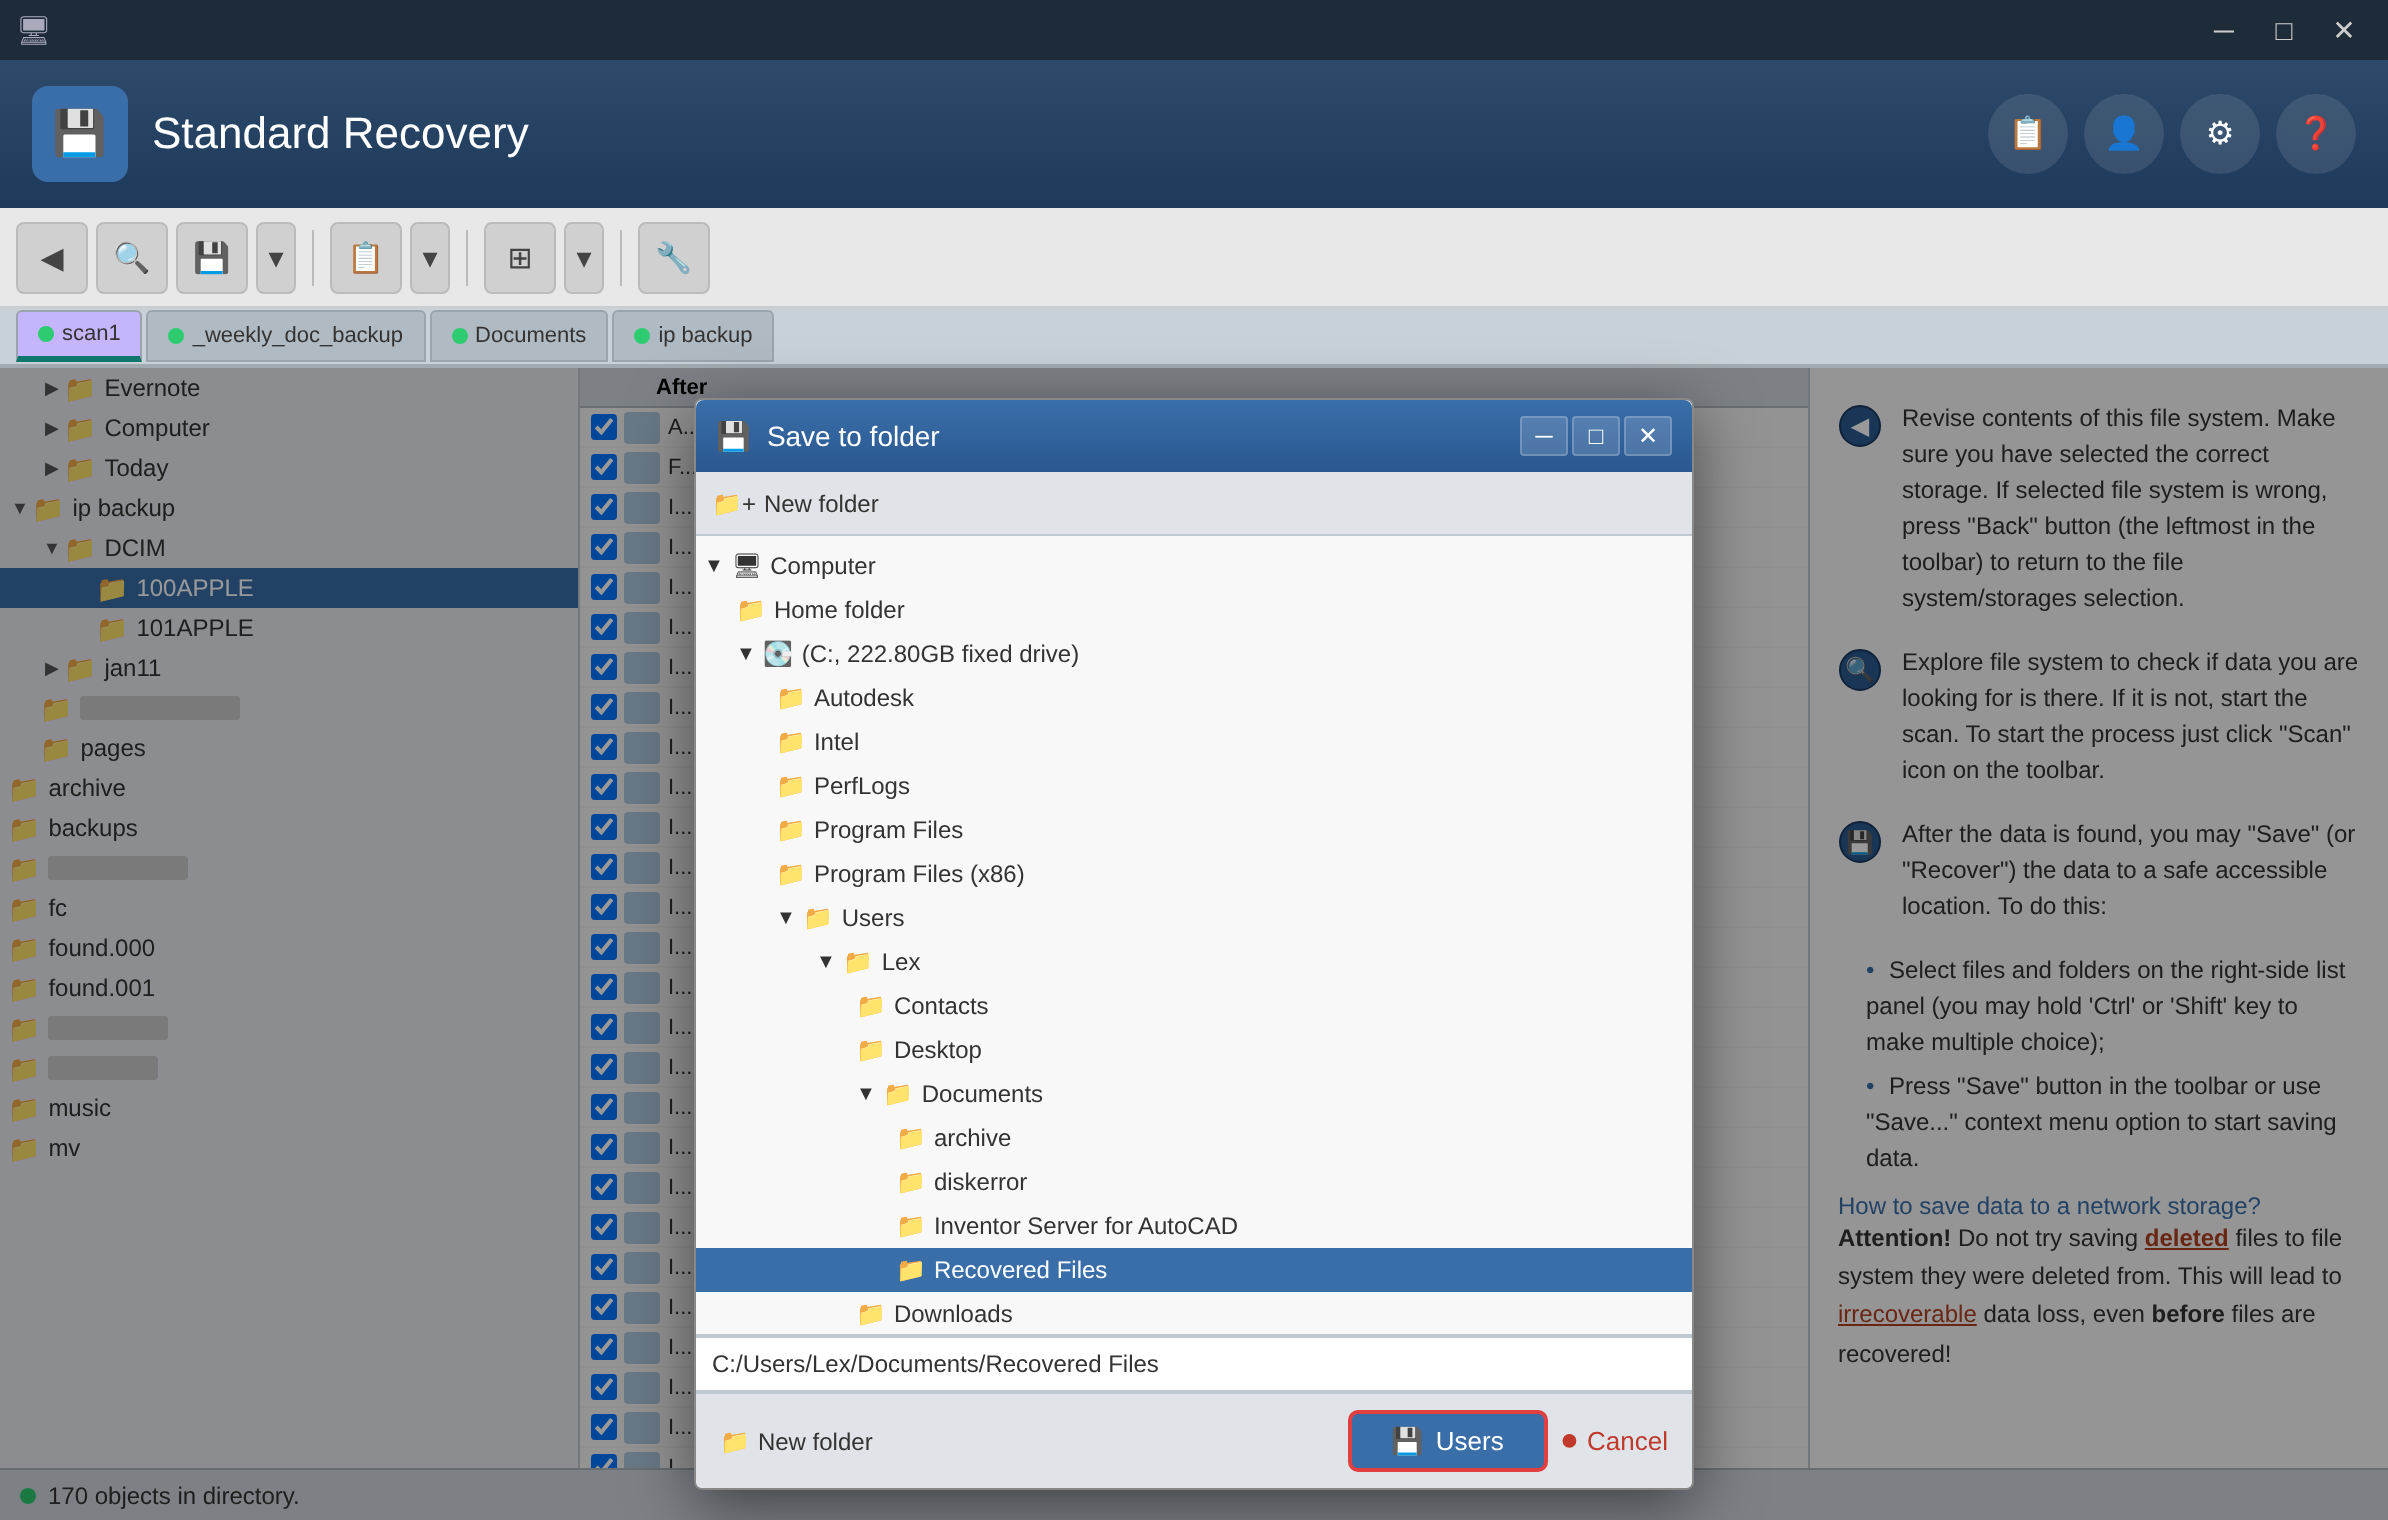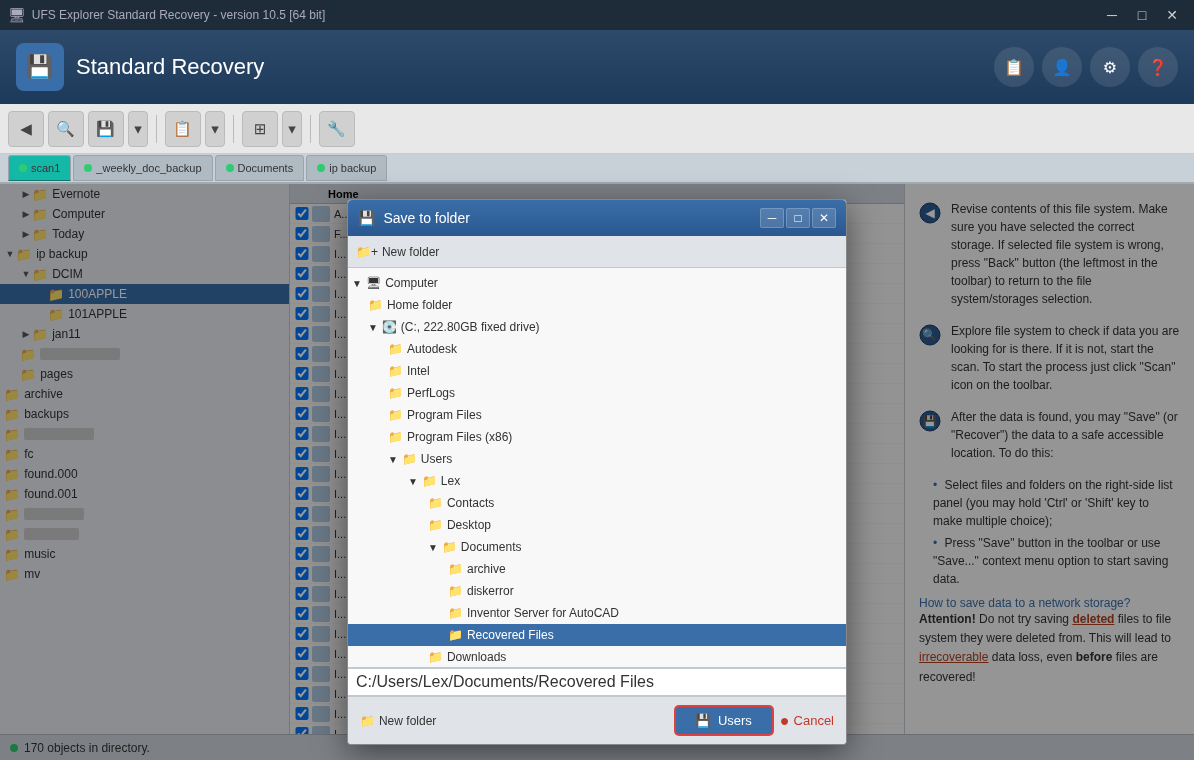--- a/index.html
+++ b/index.html
@@ -101,21 +101,21 @@
       height: 26px;
       background: #b0bac2;
       border: 1px solid #9aa4ac;
       border-radius: 3px 3px 0 0;
       padding: 0 10px;
       font-size: 11px;
       color: #333;
       cursor: pointer;
       display: flex; align-items: center; gap: 4px;
     }
-    .tab.active { background: #14b8a6; border-bottom: 1px solid #0f766e; align-items: center; }
+    .tab.active { background: #c4b5fd; border-bottom: 3px solid #0f766e; align-items: center; }
     .tab-dot { width: 8px; height: 8px; border-radius: 50%; display: inline-block; }
 
     
     .main-layout {
       display: flex;
       height: calc(760px - 30px - 74px - 50px - 30px);
     }
 
     
     .left-sidebar {
@@ -276,21 +276,21 @@
     .modal-tree-item.selected { background: #3a6ea8; color: white; }
 
     .modal-path-bar {
       height: 28px;
       background: white;
       border-top: 1px solid #c0c8d0;
       border-bottom: 1px solid #c0c8d0;
       padding: 0 8px;
       display: flex;
       align-items: center;
-      font-size: 16px;
+      font-size: 12px;
       color: #333;
     }
 
     .modal-footer {
       height: 48px;
       background: #e0e4e8;
       border-top: 1px solid #c0c8d0;
       border-radius: 0 0 4px 4px;
       display: flex;
       align-items: center;
@@ -330,21 +330,20 @@
     ::-webkit-scrollbar { width: 12px; }
     ::-webkit-scrollbar-track { background: #e0e0e0; }
     ::-webkit-scrollbar-thumb { background: #a0a8b0; border-radius: 4px; }
   </style>
 </head>
 <body>
 
 <div class="title-bar">
   <div class="title-bar-left">
     <span style="font-size:14px;">🖥</span>
-    <span>UFS Explorer Standard Recovery - version 10.5 [64 bit]</span>
   </div>
   <div class="title-bar-controls">
     <button class="title-btn">─</button>
     <button class="title-btn">□</button>
     <button class="title-btn close">✕</button>
   </div>
 </div>
 
 <div class="header">
   <div class="header-logo">
@@ -496,21 +495,21 @@
     <div class="tree-item">
       <span class="folder-icon fi-yellow">📁</span>
       <span>mv</span>
     </div>
   </div>
 
   <div class="file-list">
     <div style="height:20px;background:#d0d8e0;display:flex;align-items:center;padding:0 4px;font-size:11px;font-weight:bold;border-bottom:1px solid #b0b8c0;">
       <span style="width:16px;"></span>
       <span style="width:18px;"></span>
-      <span>Home</span>
+      <span>After</span>
     </div>
 
     <div class="file-list-row">
       <input type="checkbox" class="file-checkbox" checked="" style="">
       <div class="file-thumb" style="background:#b0c8e0;"></div>
       <span class="file-name">A...</span>
     </div>
     <div class="file-list-row">
       <input type="checkbox" class="file-checkbox" checked="" style="">
       <div class="file-thumb" style="background:#b0c8e0;"></div>

